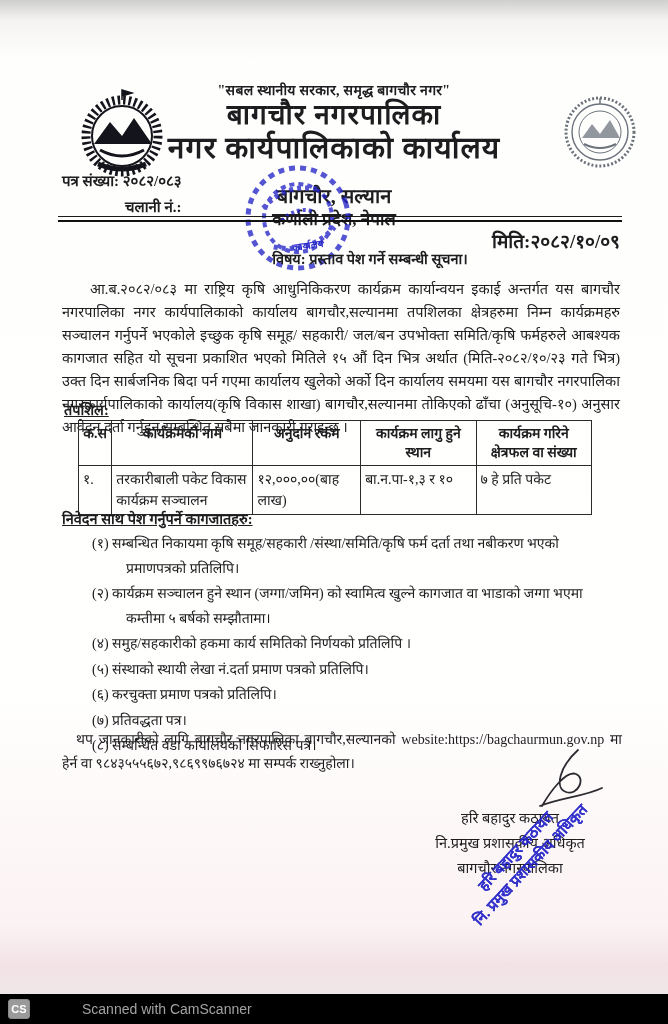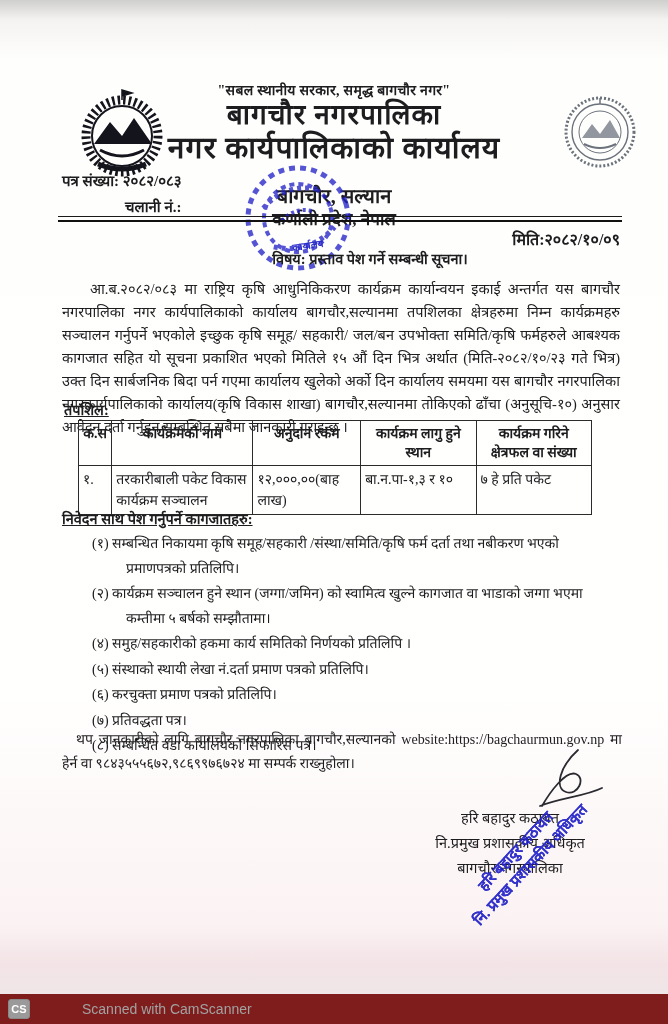--- a/index.html
+++ b/index.html
@@ -20,21 +20,21 @@
   .title2{font-size:30px;font-weight:800;line-height:34px;letter-spacing:1px;}
   .addr1{font-size:20px;font-weight:800;line-height:26px;margin-top:18px;}
   .addr2{font-size:17px;font-weight:800;line-height:22px;}
   .emblem-l{position:absolute;left:70px;top:86px;}
   .emblem-r{position:absolute;left:560px;top:92px;}
   .meta{position:absolute;left:62px;top:168px;font-size:15px;font-weight:bold;line-height:26px;text-align:right;}
   .rule{
     position:absolute;left:58px;top:216px;width:564px;height:3px;
     border-top:1.5px solid #1a1a1a;border-bottom:2.5px solid #111;
   }
-  .dateline{position:absolute;right:48px;top:228px;font-size:16px;font-weight:bold;}
+  .dateline{position:absolute;right:48px;top:228px;font-size:19px;font-weight:bold;}
   .subject{position:absolute;left:0;top:248px;width:668px;text-align:center;font-size:14.5px;font-weight:bold;margin-left:36px;}
   
   .round-stamp{position:absolute;left:238px;top:158px;opacity:.9;}
   
   .para{
     position:absolute;left:62px;top:278px;width:558px;
     font-size:14.5px;line-height:23px;text-align:justify;text-indent:28px;
   }
   .tapasil{position:absolute;left:64px;top:399px;font-size:14.5px;font-weight:bold;text-decoration:underline;}
   table.grid{
@@ -57,21 +57,21 @@
   .sig-scribble{position:absolute;left:520px;top:748px;}
   .sig-block{position:absolute;left:400px;top:806px;width:220px;text-align:center;font-size:14.5px;line-height:25px;}
   .diag-stamp{
     position:absolute;left:408px;top:838px;width:230px;text-align:center;
     color:#2323c8;font-weight:800;font-size:15px;line-height:20px;
     transform:rotate(-47deg);transform-origin:center;opacity:.92;
     text-shadow:0 0 .6px #2323c8;
   }
   
   .cs-bar{
-    position:absolute;left:0;top:994px;width:668px;height:30px;background:#7f1d1d;
+    position:absolute;left:0;top:994px;width:668px;height:30px;background:#000000;
     display:flex;align-items:center;gap:8px;padding-left:8px;box-sizing:border-box;
     font-family:"Liberation Sans","DejaVu Sans",sans-serif;
   }
   .cs-badge{
     width:20px;height:18px;background:#9a9a9a;border-radius:3px;color:#fff;
     font-size:11px;font-weight:bold;display:flex;align-items:center;justify-content:center;
     border:1px solid #8a8a8a;
   }
   .cs-text{color:#a2a2a2;font-size:14px;margin-left:44px;}
   .stamp-word{position:absolute;left:292px;top:238px;color:#2323c8;font-size:10px;font-weight:bold;transform:rotate(-8deg);opacity:.9;}

